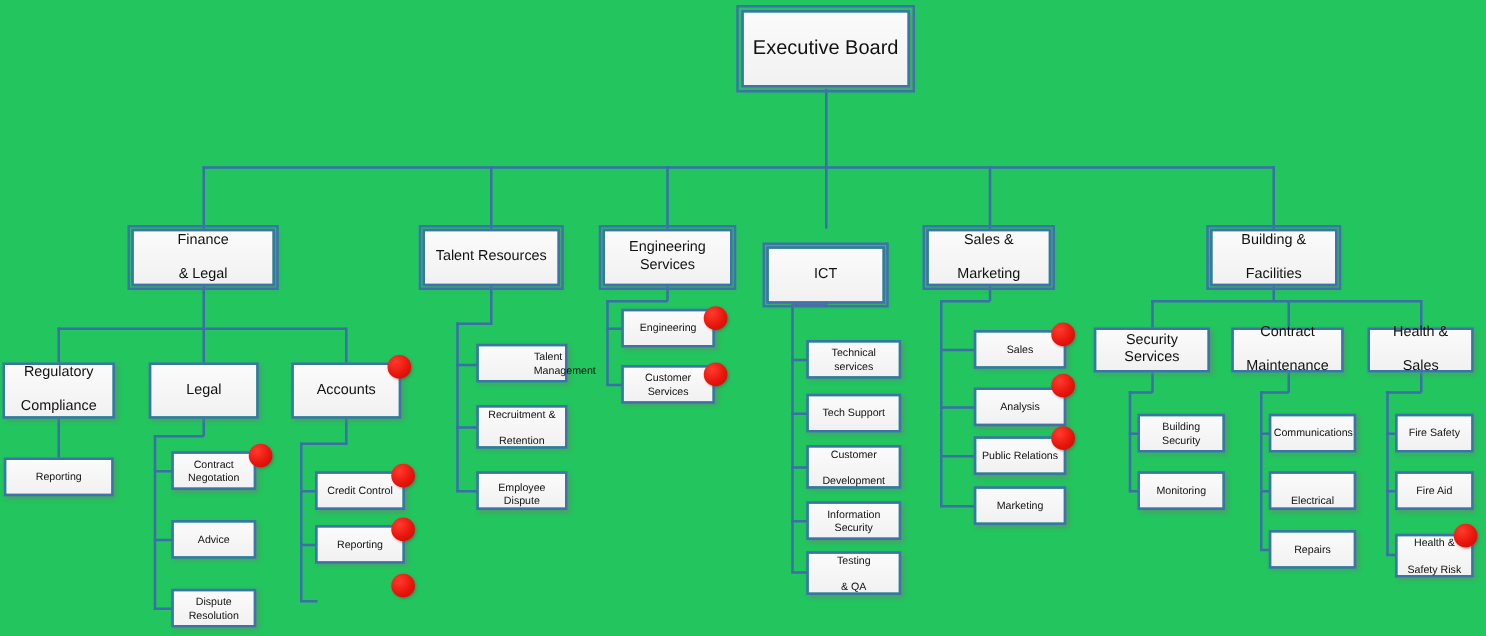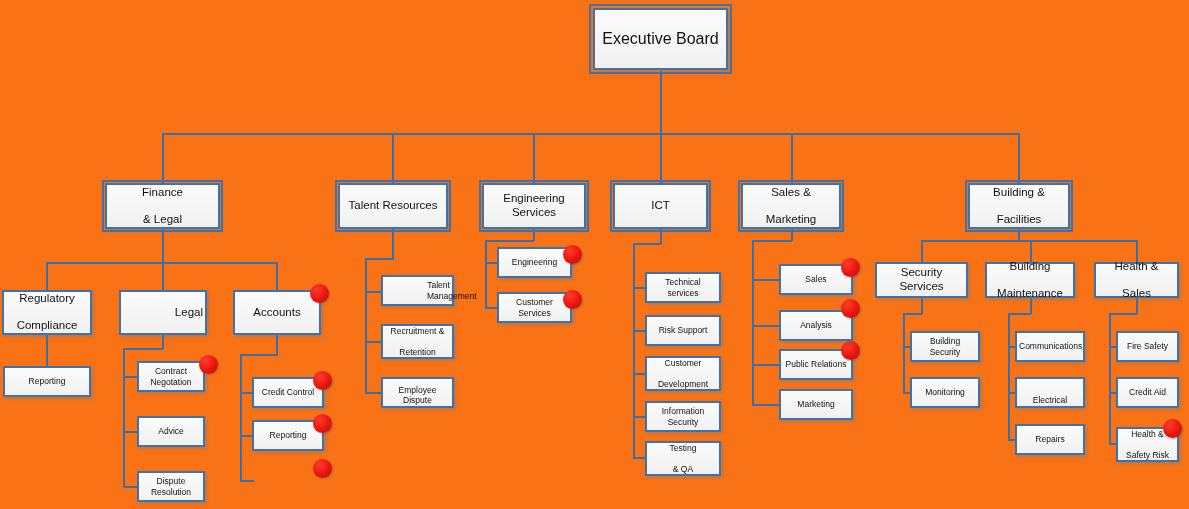--- a/index.html
+++ b/index.html
@@ -1,18 +1,18 @@
 <!DOCTYPE html>
 <html><head>
 <meta charset="utf-8">
 <title>Organisational Chart</title>
 <style>
   html,body{margin:0;padding:0;background:#ffffff;}
   body{font-family:"Liberation Sans","DejaVu Sans",sans-serif;color:#1a1a1a;}
-  #canvas{position:relative;width:1189px;height:509px;overflow:hidden;background:#f97316;}
+  #canvas{position:relative;width:1189px;height:509px;overflow:hidden;background:#22c55e;}
 
   
   .ln{position:absolute;background:#3a6fa8;}
   .ln.h{height:2px;}
   .ln.v{width:2px;}
 
   
   .node{position:absolute;box-sizing:border-box;
         background:linear-gradient(to bottom,#fbfbfb 0%,#f1f1f1 100%);
         border:2px solid #3e72ab;
@@ -139,34 +139,34 @@
 
   <div class="node lvl2" style="left:105px;top:183px;width:115px;height:46px;">
     <span><span>Finance</span><br><span>&amp; Legal</span></span>
   </div>
   <div class="node lvl2" style="left:338px;top:183px;width:110px;height:46px;">
     <span>Talent Resources</span>
   </div>
   <div class="node lvl2" style="left:482px;top:183px;width:104px;height:46px;">
     <span>Engineering Services</span>
   </div>
-  <div class="node lvl2" style="left:613px;top:183px;width:95px;height:46px;">
+  <div class="node lvl2" style="left:613px;top:197px;width:95px;height:46px;">
     <span>ICT</span>
   </div>
   <div class="node lvl2" style="left:741px;top:183px;width:100px;height:46px;">
     <span><span>Sales &amp;</span><br><span>Marketing</span></span>
   </div>
   <div class="node lvl2" style="left:968px;top:183px;width:102px;height:46px;">
     <span><span>Building &amp;</span><br><span>Facilities</span></span>
   </div>
 
   <div class="node lvl3" style="left:2px;top:290px;width:90px;height:45px;">
     <span><span>Regulatory</span><br><span>Compliance</span></span>
   </div>
-  <div class="node lvl3" style="left:119px;top:290px;width:88px;height:45px;text-align:right;">
+  <div class="node lvl3" style="left:119px;top:290px;width:88px;height:45px;">
     <span>Legal</span>
   </div>
   <div class="node lvl3" style="left:233px;top:290px;width:88px;height:45px;">
     <span>Accounts</span>
   </div>
   <div class="dot" style="left:310px;top:284px;"></div>
 
   <div class="node lvl4" style="left:3px;top:366px;width:88px;height:31px;">
     <span>Reporting</span>
   </div>
@@ -212,21 +212,21 @@
 
   <div class="node lvl4" style="left:497px;top:292px;width:75px;height:31px;">
     <span>Customer Services</span>
   </div>
   <div class="dot" style="left:563px;top:290px;"></div>
 
   <div class="node lvl4" style="left:645px;top:272px;width:76px;height:31px;">
     <span>Technical services</span>
   </div>
   <div class="node lvl4" style="left:645px;top:315px;width:76px;height:31px;">
-    <span>Risk Support</span>
+    <span>Tech Support</span>
   </div>
   <div class="node lvl4" style="left:645px;top:356px;width:76px;height:35px;">
     <span><span>Customer</span><br><span>Development</span></span>
   </div>
   <div class="node lvl4" style="left:645px;top:401px;width:76px;height:31px;">
     <span>Information Security</span>
   </div>
   <div class="node lvl4" style="left:645px;top:441px;width:76px;height:35px;">
     <span><span>Testing</span><br><span>&amp; QA</span></span>
   </div>
@@ -247,21 +247,21 @@
   <div class="dot" style="left:841px;top:341px;"></div>
 
   <div class="node lvl4" style="left:779px;top:389px;width:74px;height:31px;">
     <span>Marketing</span>
   </div>
 
   <div class="node lvl3" style="left:875px;top:262px;width:93px;height:36px;">
     <span>Security Services</span>
   </div>
   <div class="node lvl3" style="left:985px;top:262px;width:90px;height:36px;">
-    <span><span>Building</span><br><span>Maintenance</span></span>
+    <span><span>Contract</span><br><span>Maintenance</span></span>
   </div>
   <div class="node lvl3" style="left:1094px;top:262px;width:85px;height:36px;">
     <span><span>Health &amp;</span><br><span>Sales</span></span>
   </div>
 
   <div class="node lvl4" style="left:910px;top:331px;width:70px;height:31px;">
     <span>Building Security</span>
   </div>
   <div class="node lvl4" style="left:910px;top:377px;width:70px;height:31px;">
     <span>Monitoring</span>
@@ -274,20 +274,20 @@
     <span>Electrical</span>
   </div>
   <div class="node lvl4" style="left:1015px;top:424px;width:70px;height:31px;">
     <span>Repairs</span>
   </div>
 
   <div class="node lvl4" style="left:1116px;top:331px;width:63px;height:31px;">
     <span>Fire Safety</span>
   </div>
   <div class="node lvl4" style="left:1116px;top:377px;width:63px;height:31px;">
-    <span>Credit Aid</span>
+    <span>Fire Aid</span>
   </div>
   <div class="node lvl4" style="left:1116px;top:427px;width:63px;height:35px;">
     <span><span>Health &amp;</span><br><span>Safety Risk</span></span>
   </div>
   <div class="dot" style="left:1163px;top:419px;"></div>
 
 </div>
 
 </body></html>

